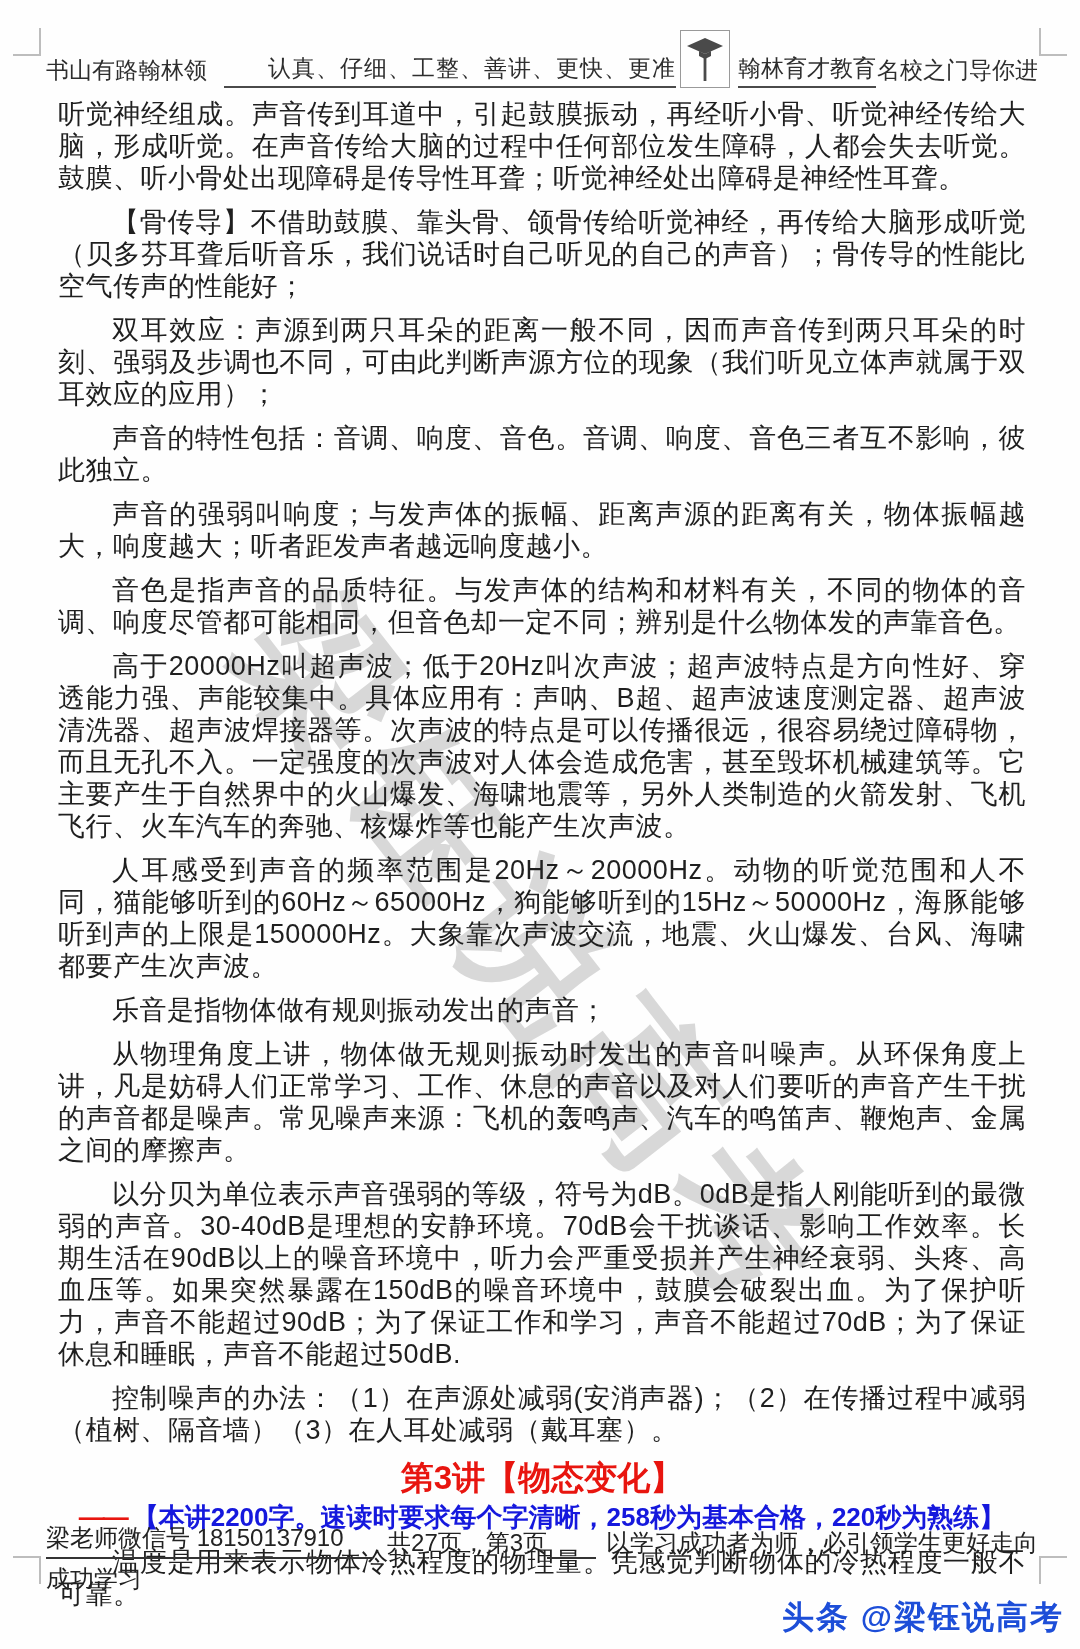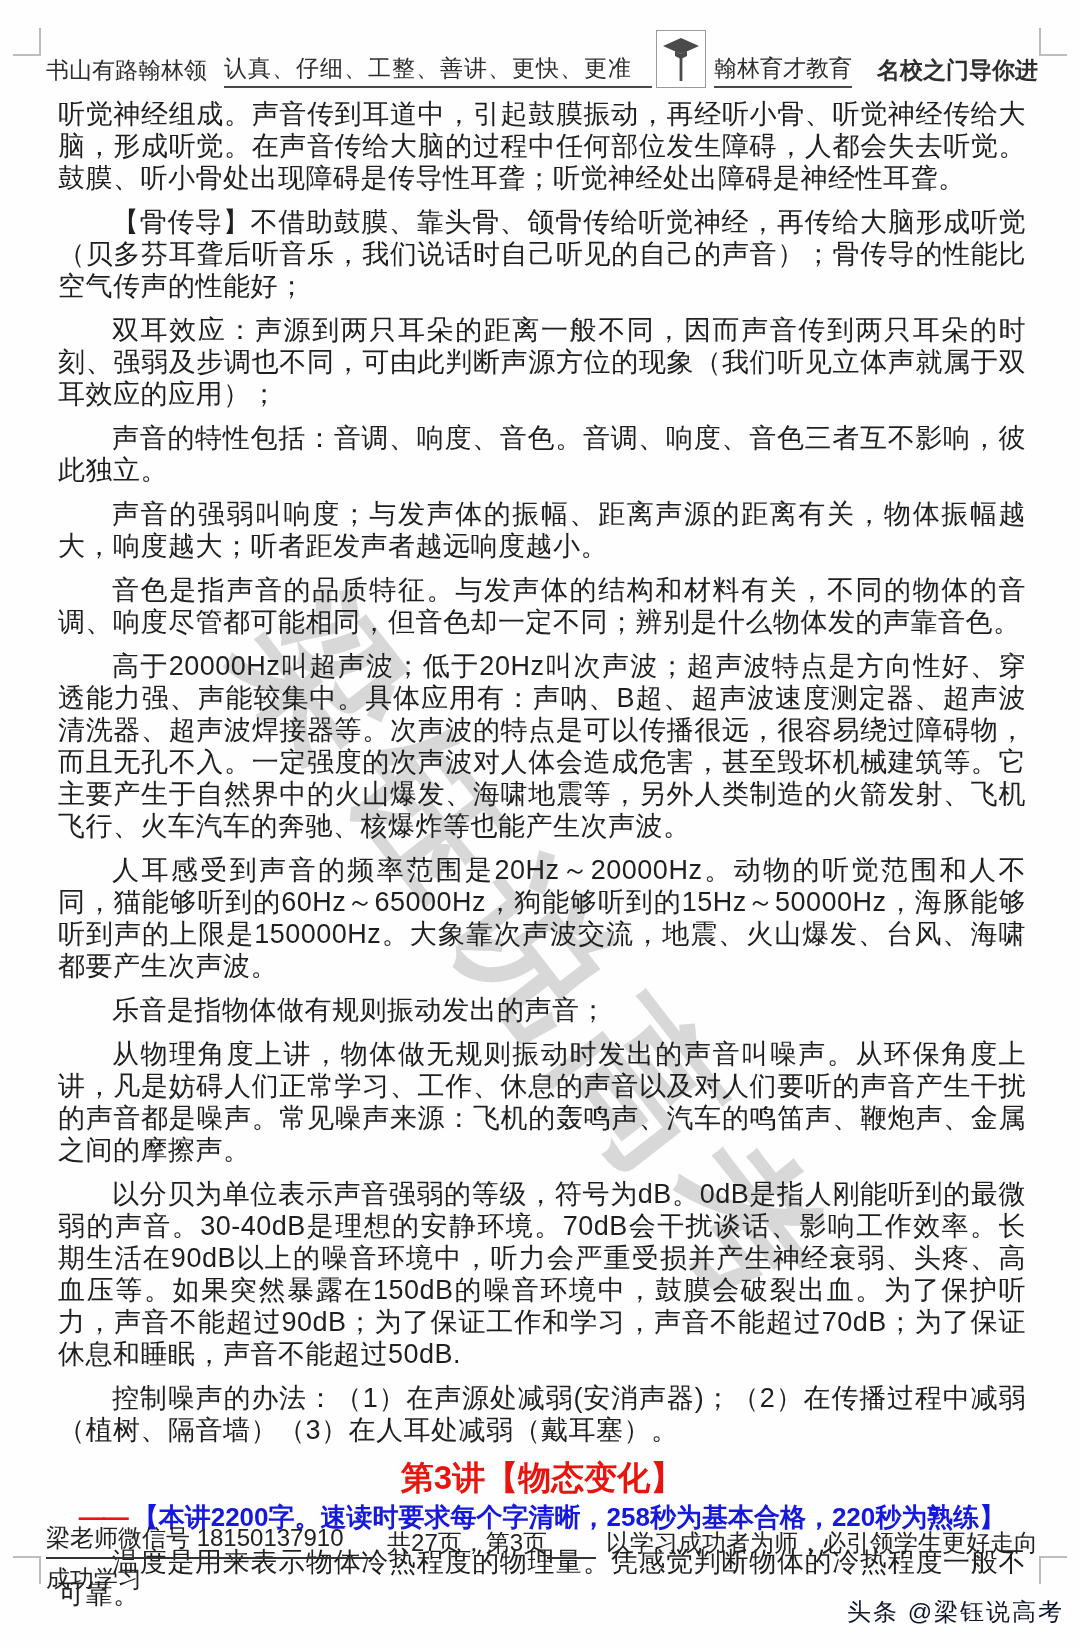--- a/index.html
+++ b/index.html
@@ -18,31 +18,32 @@
   .crop-tr{top:28px;right:13px;border-left:2px solid #bdbdbd;border-bottom:2px solid #bdbdbd;}
   .crop-bl{top:1556px;left:13px;border-right:2px solid #bdbdbd;border-top:2px solid #bdbdbd;}
   .crop-br{top:1556px;right:13px;border-left:2px solid #bdbdbd;border-top:2px solid #bdbdbd;}
 
   
   .header{
     position:absolute;top:46px;left:46px;right:42px;
     display:flex;align-items:flex-end;
     font-size:23px;color:#2e2e2e;white-space:nowrap;
     height:42px;
+    text-align:right;
   }
   .header .plain{padding-bottom:2px;}
   .header .uline{border-bottom:2px solid #4a4a4a;padding-bottom:2px;}
   .header .motto{flex:1 1 auto;margin-left:17px;letter-spacing:1px;}
   .logo-box{
     flex:0 0 auto;width:48px;height:56px;margin:0 6px 0 4px;
     border:1px solid #9a9a9a;background:#fff;position:relative;z-index:2;
     display:flex;align-items:center;justify-content:center;
   }
   .header .brand{margin-left:2px;}
-  .header .right{padding-bottom:2px;margin-left:25px;font-weight:bold;}
+  .header .right{padding-bottom:2px;margin-left:1px;}
 
   
   .content{
     position:absolute;top:86px;left:46px;right:42px;z-index:1;
   }
   .para{
     margin:12px;font-size:27px;line-height:32px;
     text-align:justify;text-justify:inter-ideograph;
     letter-spacing:0.5px;
   }
@@ -73,21 +74,21 @@
   
   .wm-diagonal{
     position:absolute;left:355px;top:555px;z-index:0;
     font-size:152px;font-weight:bold;color:#b4b4b4;opacity:0.5;
     letter-spacing:20px;white-space:nowrap;
     transform:rotate(52deg);transform-origin:0 0;
     pointer-events:none;
   }
   .wm-toutiao{
     position:absolute;right:16px;top:1596px;z-index:2;
-    font-size:24px;font-weight:normal;color:#0f172a;
+    font-size:32px;font-weight:bold;color:#1d4ed8;
     text-shadow:2px 2px 0 #ffffff,-1px -1px 0 #ffffff,3px 3px 2px #ffffff;
     letter-spacing:2px;
   }
 </style>
 </head>
 <body>
 
 <div class="page">
 
   <div class="crop crop-tl"></div>

